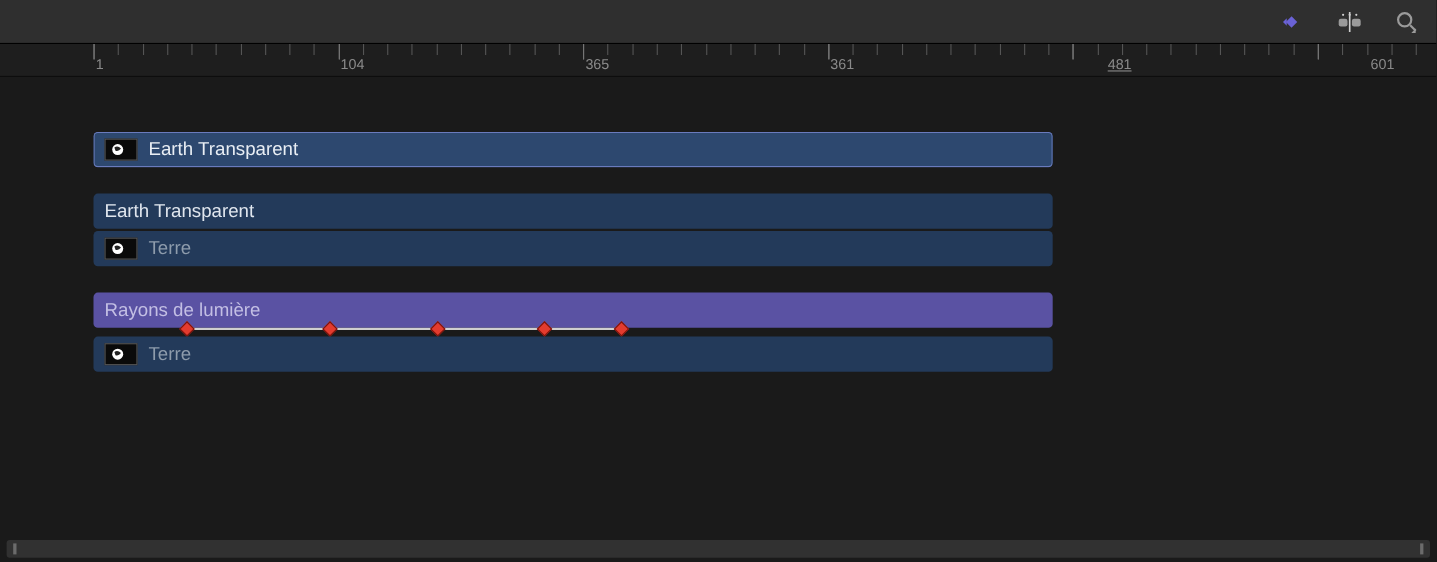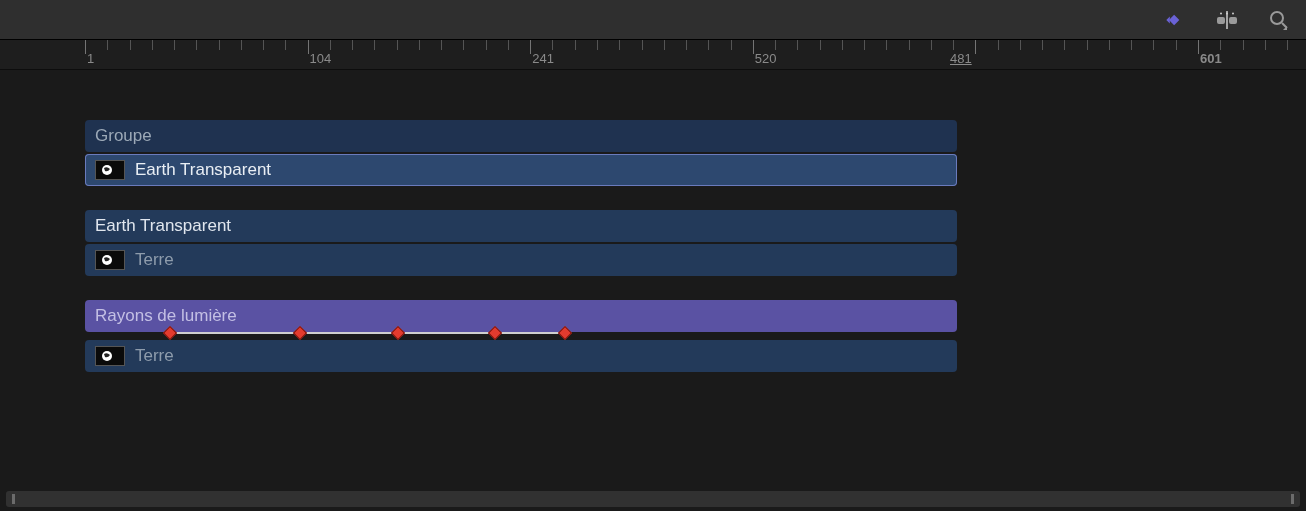--- a/index.html
+++ b/index.html
@@ -213,35 +213,32 @@
     <div class="tick major" style="left: 1198px;"></div>
     <div class="tick" style="left: 1220.26px;"></div>
     <div class="tick" style="left: 1242.52px;"></div>
     <div class="tick" style="left: 1264.78px;"></div>
     <div class="tick" style="left: 1287.04px;"></div>
     <div class="tick major" style="left: 85px;"></div>
     <div class="label" style="left: 85px;">1</div>
     <div class="tick major" style="left: 307.6px;"></div>
     <div class="label" style="left: 307.6px;">104</div>
     <div class="tick major" style="left: 530.2px;"></div>
-    <div class="label" style="left: 530.2px;">241</div>
+    <div class="label" style="left: 530.2px;">365</div>
     <div class="tick major" style="left: 752.8px;"></div>
-    <div class="label" style="left: 752.8px;">520</div>
+    <div class="label" style="left: 752.8px;">361</div>
     <div class="tick major" style="left: 975.4px;"></div>
-    <div class="label" style="left: 948px; text-decoration: underline;">481</div>
+    <div class="label" style="left: 1005px; text-decoration: underline;">481</div>
     <div class="tick major" style="left: 1198px;"></div>
-    <div class="label" style="left: 1198px; font-weight: bold;">601</div>
+    <div class="label" style="left: 1244px;">601</div>
   </div>
 
 <div class="tracks">
 
   <div class="clip-stack">
-    <div class="clip blue-header">
-      <span>Groupe</span>
-    </div>
     <div class="clip blue-body selected">
       <span class="thumb">
         <svg width="18" height="12" viewBox="0 0 18 12">
             <circle cx="6" cy="6" r="5" fill="#fff"></circle>
             <path d="M3 4 Q6 2 9 5 Q7 8 4 7 Z" fill="#222"></path>
           </svg>
       </span>
       <span>Earth Transparent</span>
     </div>
   </div>

